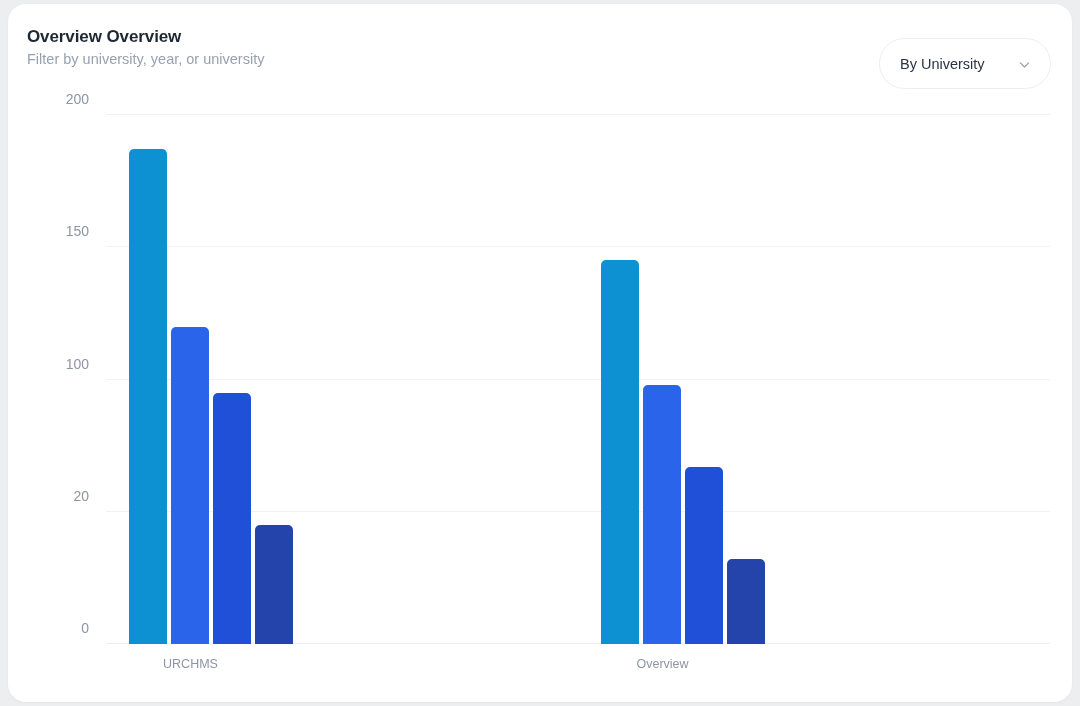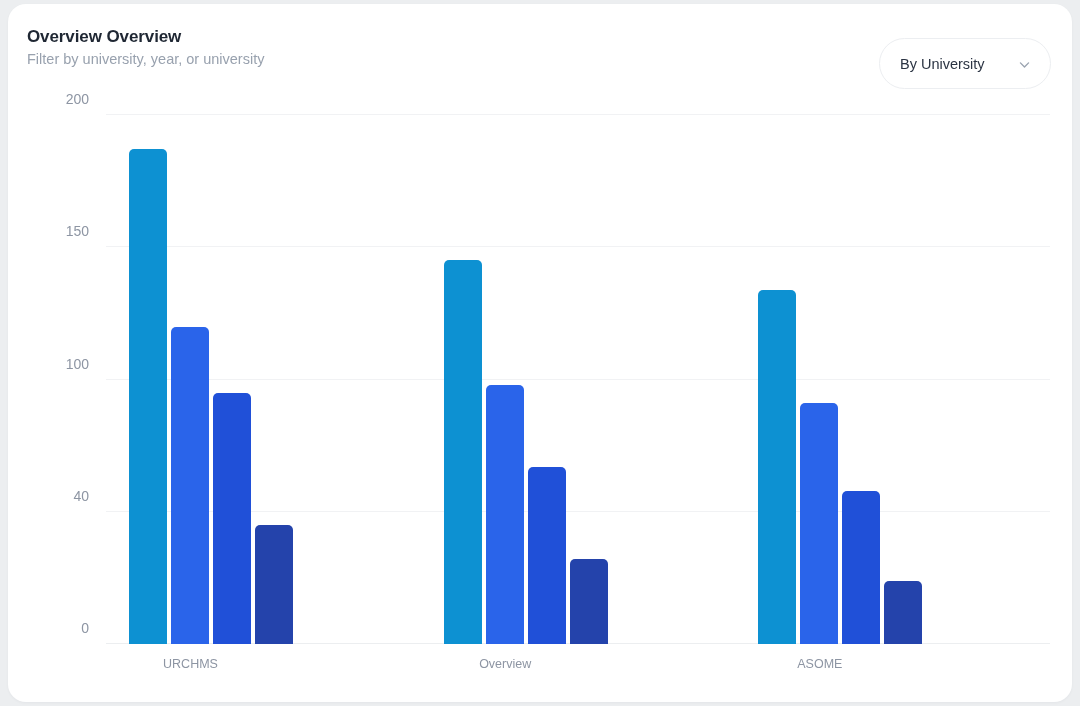--- a/index.html
+++ b/index.html
@@ -182,21 +182,21 @@
       </span>
     </div>
   </div>
 
   <div class="chart">
     <div class="plot" id="plot">
       <div class="gridline baseline" style="bottom: 0%;">
           <span class="ytick" style="bottom: 0px;">0</span>
         </div>
         <div class="gridline" style="bottom: 25%;">
-          <span class="ytick" style="bottom: 0px;">40</span>
+          <span class="ytick" style="bottom: 0px;">20</span>
         </div>
         <div class="gridline" style="bottom: 50%;">
           <span class="ytick" style="bottom: 0px;">100</span>
         </div>
         <div class="gridline" style="bottom: 75%;">
           <span class="ytick" style="bottom: 0px;">150</span>
         </div>
         <div class="gridline" style="bottom: 100%;">
           <span class="ytick" style="bottom: 0px;">200</span>
         </div>
@@ -212,26 +212,17 @@
           </div>
           <div class="group">
             <div class="bars">
               <div class="bar" title="Kibogora — Series 1: 145" style="height: 72.5%; background: rgb(13, 145, 210);"></div>
               <div class="bar" title="Kibogora — Series 2: 98" style="height: 49%; background: rgb(42, 100, 234);"></div>
               <div class="bar" title="Kibogora — Series 3: 67" style="height: 33.5%; background: rgb(32, 80, 216);"></div>
               <div class="bar" title="Kibogora — Series 4: 32" style="height: 16%; background: rgb(36, 67, 171);"></div>
             </div>
             <div class="xlabel">Overview</div>
           </div>
-          <div class="group">
-            <div class="bars">
-              <div class="bar" title="ASOME — Series 1: 134" style="height: 67%; background: rgb(13, 145, 210);"></div>
-              <div class="bar" title="ASOME — Series 2: 91" style="height: 45.5%; background: rgb(42, 100, 234);"></div>
-              <div class="bar" title="ASOME — Series 3: 58" style="height: 29%; background: rgb(32, 80, 216);"></div>
-              <div class="bar" title="ASOME — Series 4: 24" style="height: 12%; background: rgb(36, 67, 171);"></div>
-            </div>
-            <div class="xlabel">ASOME</div>
-          </div>
         </div>
     </div>
   </div>
 
 </div>
 
 </body></html>

